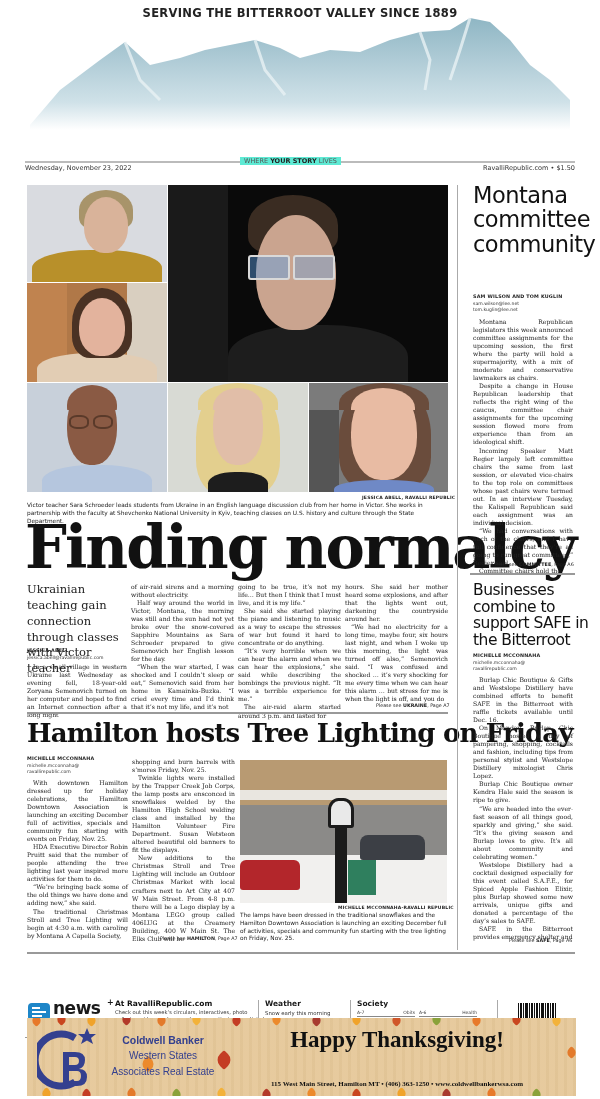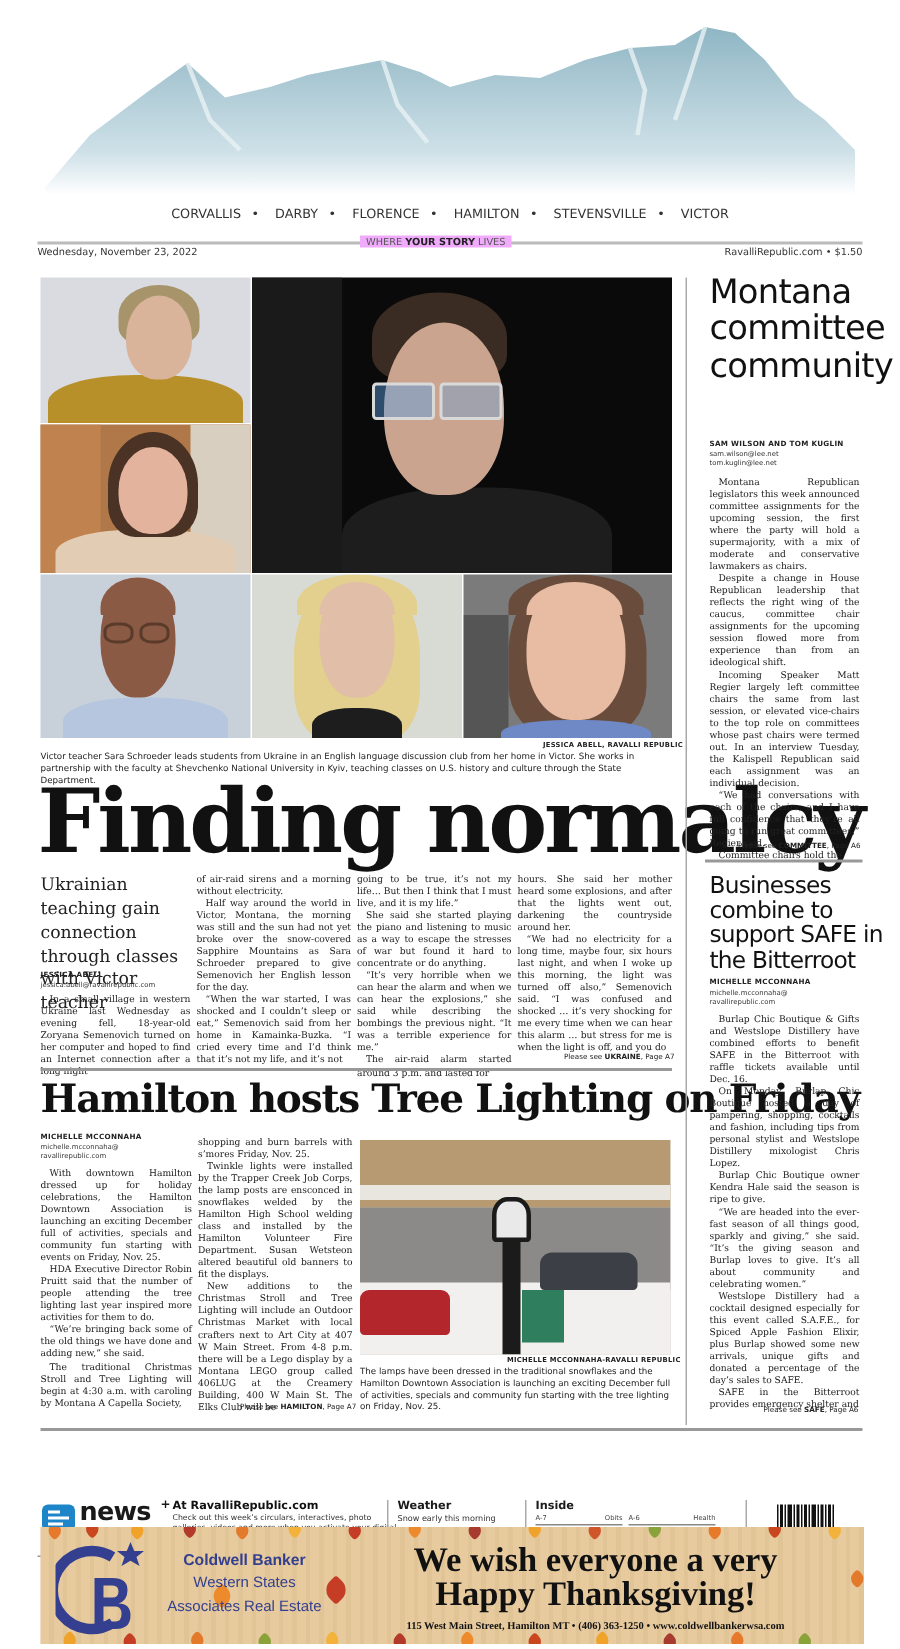--- a/index.html
+++ b/index.html
@@ -13,21 +13,21 @@
     font-family: "DejaVu Sans", sans-serif; font-weight: bold; font-size: 11.5px; letter-spacing: 0.3px; color: #222; }
   .flag { position: absolute; top: 75px; left: 0; width: 600px; text-align: center;
     font-family: "DejaVu Serif", serif; font-size: 56px; letter-spacing: -1px; color: #1c1c1c; line-height: 1; }
   .flag .sc { font-size: 44px; }
   .towns { position: absolute; top: 138px; left: 0; width: 600px; text-align: center;
     font-family: "DejaVu Sans", sans-serif; font-size: 8.5px; color: #333; word-spacing: 1px; }
   .towns span.dot { margin: 0 7px; }
   .dateline { position: absolute; top: 155px; left: 25px; width: 550px; height: 18px; }
   .dateline .rule { position: absolute; top: 6px; left: 0; width: 550px; height: 2px; background: #bbb; }
   .dateline .date { position: absolute; left: 0; top: 9px; font-family: "DejaVu Sans", sans-serif; font-size: 6.5px; color: #333; }
-  .dateline .where { position: absolute; left: 215px; top: 2px; background: #f0abfc; padding: 0 4px;
+  .dateline .where { position: absolute; left: 215px; top: 2px; background: #5eead4; padding: 0 4px;
     font-family: "DejaVu Sans", sans-serif; font-size: 6.5px; color: #555; }
   .dateline .where b { color: #222; }
   .dateline .price { position: absolute; right: 0; top: 9px; font-family: "DejaVu Sans", sans-serif; font-size: 6.5px; color: #333; }
 
   
   .collage { position: absolute; left: 27px; top: 185px; width: 421px; height: 225px; }
   .tile { position: absolute; overflow: hidden; }
   .face { position: absolute; border-radius: 50% 50% 45% 45%; }
   .hair { position: absolute; border-radius: 50% 50% 30% 30%; }
   .body-shape { position: absolute; border-radius: 45% 45% 0 0; }
@@ -95,28 +95,21 @@
     <defs>
       <linearGradient id="mg" x1="0" y1="0" x2="0" y2="1">
         <stop offset="0" stop-color="#8fb6c4"></stop>
         <stop offset="0.75" stop-color="#cfe1e8"></stop>
         <stop offset="1" stop-color="#ffffff"></stop>
       </linearGradient>
     </defs>
     <path d="M0 115 L30 80 L70 50 L95 32 L120 55 L150 48 L175 40 L200 35 L225 30 L250 38 L270 48 L300 40 L330 42 L360 30 L390 22 L420 20 L440 8 L460 12 L480 30 L500 55 L520 70 L540 90 L540 120 L0 120 Z" fill="url(#mg)"></path>
     <path d="M95 32 L110 70 L130 90 M225 30 L235 60 L255 85 M440 8 L430 40 L420 70 M390 22 L400 50 L395 80" stroke="#e8f1f4" stroke-width="3" fill="none" opacity="0.8"></path>
   </svg>
-  <div class="towns">
-    <span>CORVALLIS</span><span class="dot">•</span>
-    <span>DARBY</span><span class="dot">•</span>
-    <span>FLORENCE</span><span class="dot">•</span>
-    <span>HAMILTON</span><span class="dot">•</span>
-    <span>STEVENSVILLE</span><span class="dot">•</span>
-    <span>VICTOR</span>
-  </div>
+  <div class="tagline-top">SERVING THE BITTERROOT VALLEY SINCE 1889</div>
   <div class="dateline">
     <div class="rule"></div>
     <div class="date">Wednesday, November 23, 2022</div>
     <div class="where"><span>WHERE </span><b>YOUR STORY</b><span> LIVES</span></div>
     <div class="price">RavalliRepublic.com  •  $1.50</div>
   </div>
 </div>
 
 <div class="collage">
 
@@ -301,21 +294,21 @@
   <div class="at-head">At RavalliRepublic.com</div>
   <div class="at-body">Check out this week’s circulars, interactives, photo galleries, videos and more when you activate your digital subscription online.</div>
 
   <div class="vrule" style="left:233px;top:2px;height:33px;"></div>
   <div class="wx-head">Weather</div>
   <div class="wx-line" style="top:12px;">Snow early this morning</div>
   <div class="wx-line" style="top:20px;font-weight:bold;color:#111;font-size:6.2px;">High 41  •  Low 11</div>
   <div class="wx-line" style="top:30px;font-size:4.4px;font-weight:bold;">FORECAST • A10</div>
 
   <div class="vrule" style="left:325px;top:2px;height:33px;"></div>
-  <div class="inside-head">Inside</div>
+  <div class="inside-head">Society</div>
   <div class="inside-row" style="left:332px;top:12px;width:58px;">
       <span class="pg">A-7</span>
       <span class="sec">Obits</span>
     </div>
   <div class="inside-row" style="left:332px;top:21px;width:58px;">
       <span class="pg">A-4</span>
       <span class="sec">Events</span>
     </div>
   <div class="inside-row" style="left:332px;top:30px;width:58px;">
       <span class="pg">A-5</span>
@@ -399,17 +392,16 @@
 
   <svg class="cb-logo" viewBox="0 0 60 62">
     <path d="M38 10 A26 26 0 1 0 38 54" fill="none" stroke="#34408f" stroke-width="7"></path>
     <path d="M26 24 L26 58 L40 58 Q50 58 50 49 Q50 41 42 41 Q48 39 48 32 Q48 24 38 24 Z M32 29 L38 29 Q42 29 42 33 Q42 37 38 37 L32 37 Z M32 43 L40 43 Q44 43 44 48 Q44 53 40 53 L32 53 Z" fill="#34408f" fill-rule="evenodd"></path>
     <polygon points="50,0 52.5,6 59,6 54,10 56,16 50,12.5 44,16 46,10 41,6 47.5,6" fill="#34408f"></polygon>
   </svg>
   <div class="ad-cb" style="top:16px;font-size:10.5px;">Coldwell Banker</div>
   <div class="ad-cb" style="top:32px;font-size:10px;font-weight:normal;">Western States</div>
   <div class="ad-cb" style="top:48px;font-size:10px;font-weight:normal;">Associates Real Estate</div>
   <div class="ad-wish">
-    <div>We wish everyone a very</div>
     <div>Happy Thanksgiving!</div>
   </div>
   <div class="ad-addr">115 West Main Street, Hamilton MT • (406) 363-1250 • www.coldwellbankerwsa.com</div>
 </div>
 
 </body></html>

